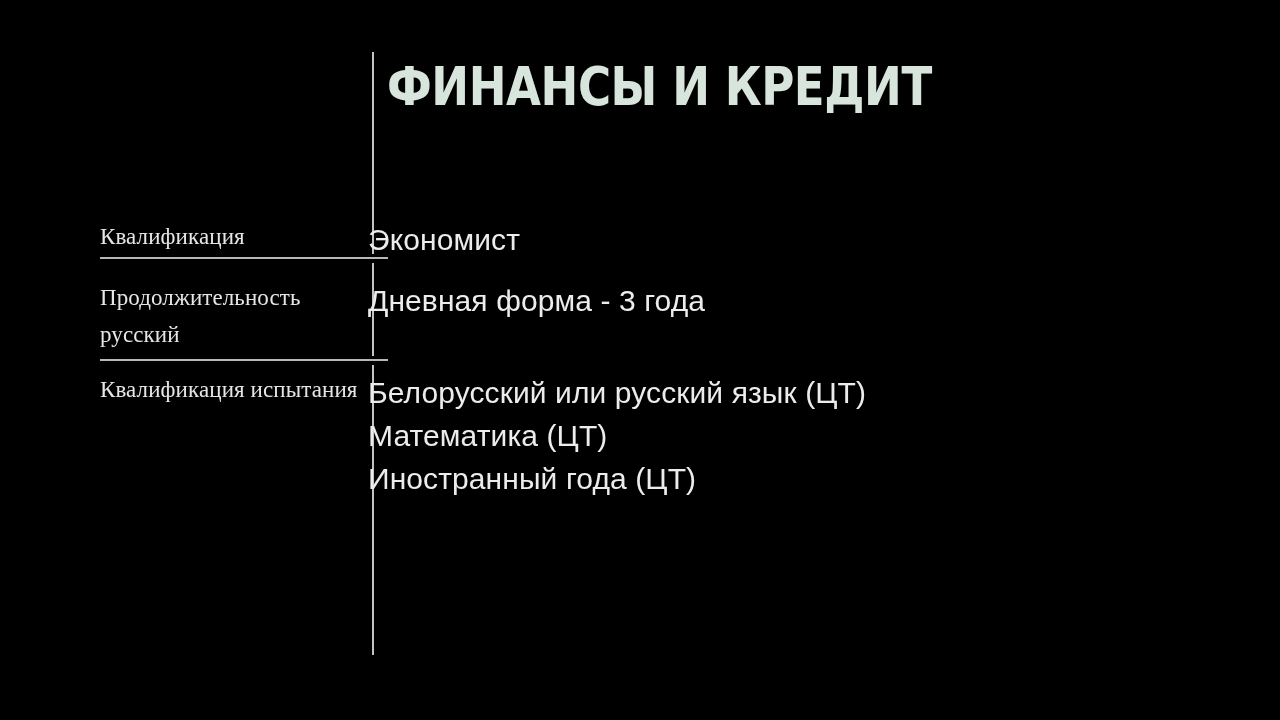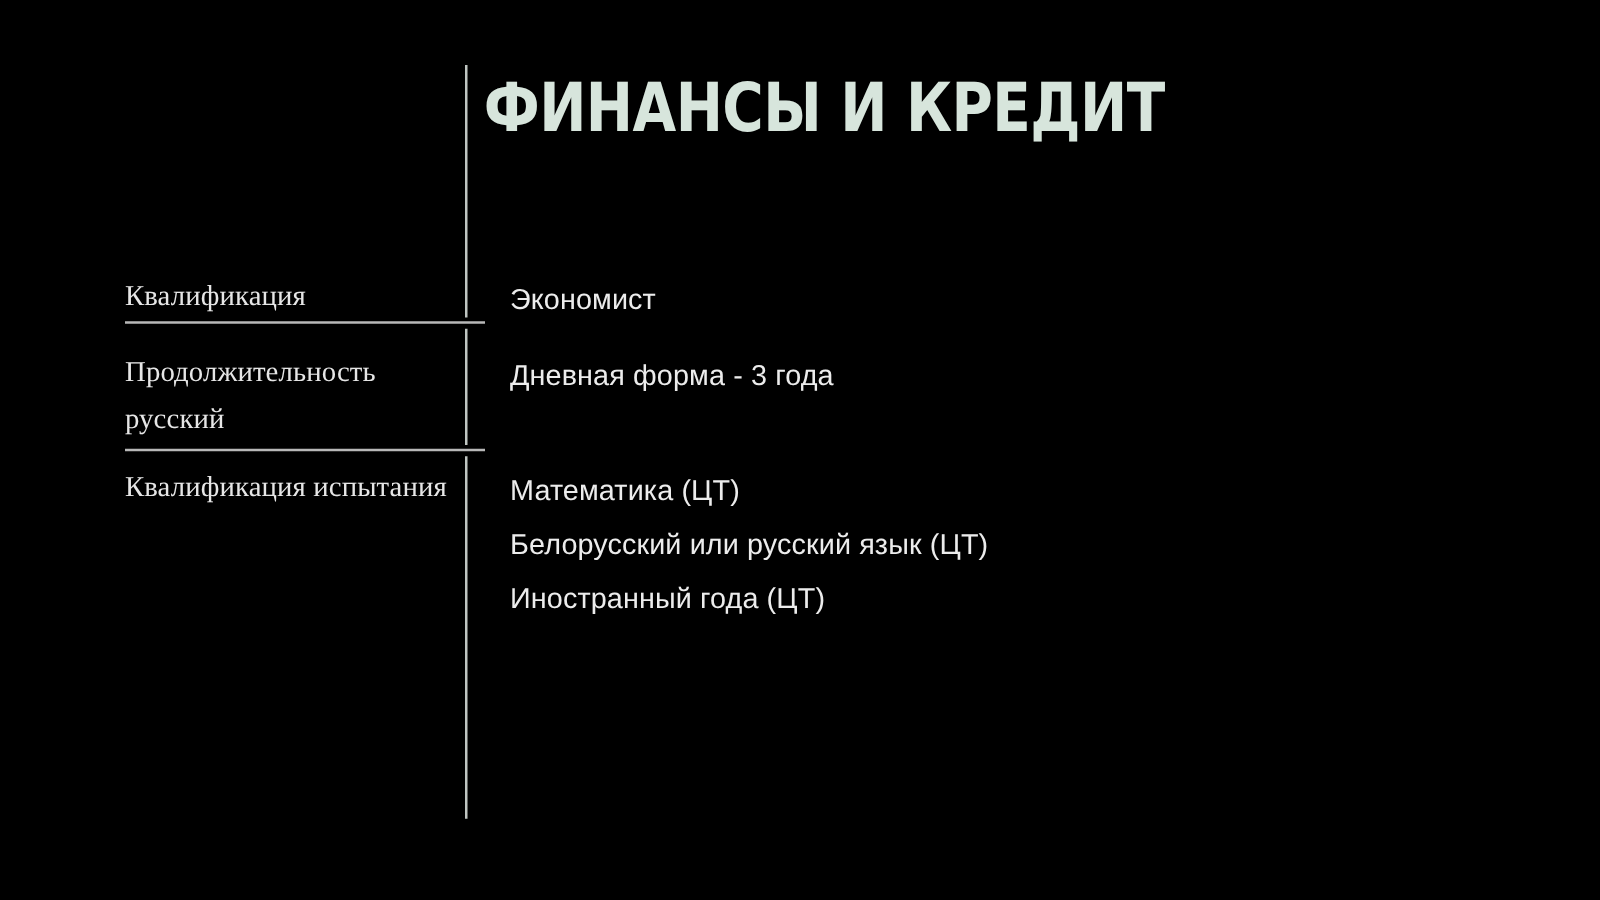--- a/index.html
+++ b/index.html
@@ -83,23 +83,23 @@
     width: 268px;
     font-size: 23px;
     line-height: 37px;
     font-weight: 400;
     color: #e6e6e6;
     letter-spacing: .1px;
     font-family: Liberation Serif, serif;
   }
   .value {
     position: absolute;
-    left: 408px;
+    left: 368px;
     width: 860px;
-    font-size: 23px;
+    font-size: 30px;
     line-height: 37px;
     font-weight: 400;
     color: #ececec;
     letter-spacing: .1px;
   }
   .value .line { display: block; line-height: 43px; }
 
   
   .h-rule {
     position: absolute;
@@ -139,20 +139,20 @@
       <div class="value">
         <span class="line">Дневная форма - 3 года</span>
       </div>
     </div>
 
     <div class="h-rule h2"></div>
 
     <div class="row r3">
       <div class="label">Квалификация испытания</div>
       <div class="value">
+        <span class="line">Белорусский или русский язык (ЦТ)</span>
         <span class="line">Математика (ЦТ)</span>
-        <span class="line">Белорусский или русский язык (ЦТ)</span>
         <span class="line">Иностранный года (ЦТ)</span>
       </div>
     </div>
 
   </div>
 </div>
 
 </body></html>

